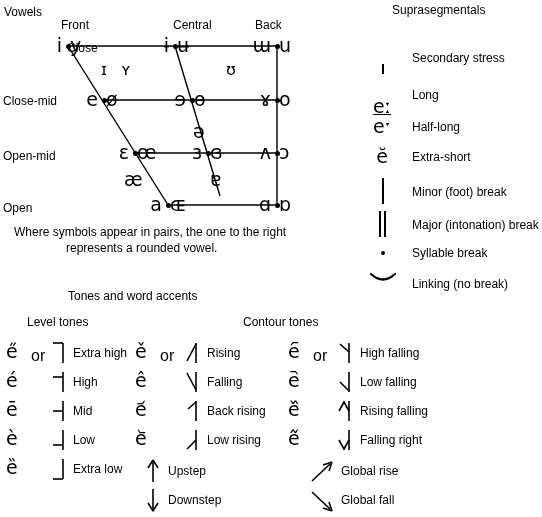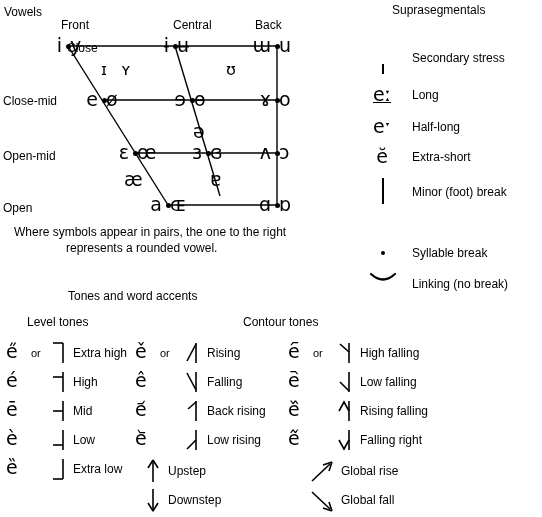--- a/index.html
+++ b/index.html
@@ -95,21 +95,21 @@
     position: absolute;
     font-family: "DejaVu Sans", sans-serif;
     font-size: 19px;
     line-height: 1;
     white-space: nowrap;
     color: #000;
   }
   .tone-or {
     position: absolute;
     font-family: "Liberation Sans", sans-serif;
-    font-size: 11px;
+    font-size: 16px;
     line-height: 1;
     color: #000;
   }
   .tone-name {
     position: absolute;
     font-family: "Liberation Sans", sans-serif;
     font-size: 12px;
     line-height: 1;
     white-space: nowrap;
     color: #000;
@@ -236,39 +236,44 @@
 
   <div class="abs lbl" style="left:36px; top:4px;">Suprasegmentals</div>
 
 
   <div class="supra-row" style="top:52px;">
     <div class="stress-mark" style="top:12px; height:10px;"></div>
     <div class="supra-txt" style="top:0px;">Secondary stress</div>
   </div>
 
   <div class="supra-row" style="top:85px;">
-    <div class="supra-sym" style="top:0px;text-decoration:underline;">eː</div>
+    <div class="supra-sym" style="top:12px;text-decoration:underline;">eː</div>
     <div class="supra-txt">Long</div>
   </div>
 
   <div class="supra-row" style="top:117px;">
     <div class="supra-sym" style="top:0px;">eˑ</div>
     <div class="supra-txt">Half-long</div>
   </div>
 
   <div class="supra-row" style="top:147px;">
     <div class="supra-sym" style="top:0px;">ĕ</div>
     <div class="supra-txt">Extra-short</div>
   </div>
 
   <div class="supra-row" style="top:178px;">
     <div class="bar-1" style="top:0px;"></div>
     <div class="supra-txt" style="top:8px;">Minor (foot) break</div>
   </div>
 
+  <div class="supra-row" style="top:211px;">
+    <div class="bar-2a" style="top:0px;"></div>
+    <div class="bar-2b" style="top:0px;"></div>
+    <div class="supra-txt" style="top:8px;">Major (intonation) break</div>
+  </div>
 
   <div class="supra-row" style="top:243px;">
     <div class="syl-dot" style="top:8px;"></div>
     <div class="supra-txt" style="top:4px;">Syllable break</div>
   </div>
 
   <div class="supra-row" style="top:270px;">
     <svg class="abs" style="left:14px; top:2px;" width="30" height="14">
       <path d="M1,2 Q13,13 25,2" fill="none" stroke="#000" stroke-width="2.2" stroke-linecap="round"></path>
     </svg>

